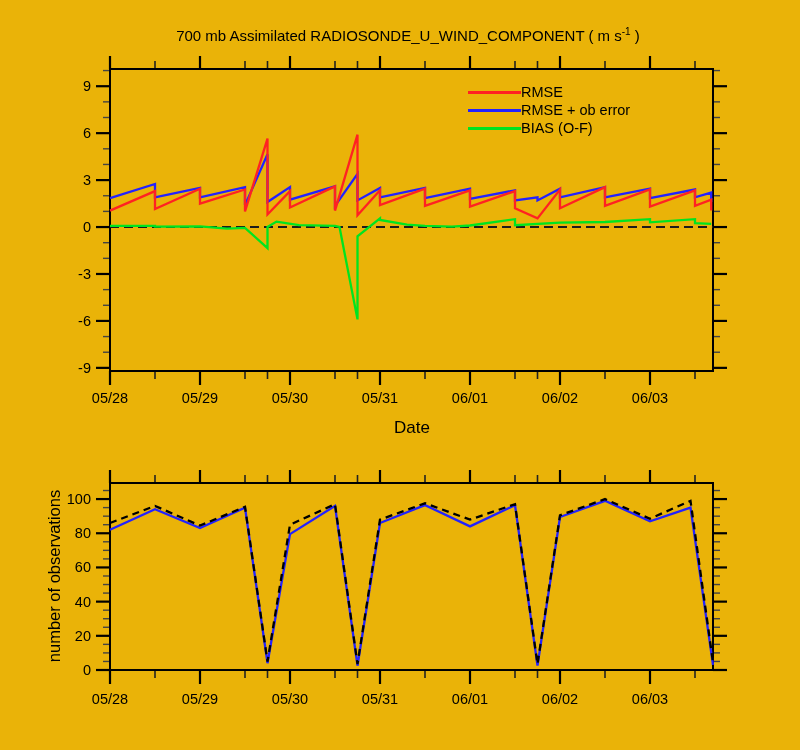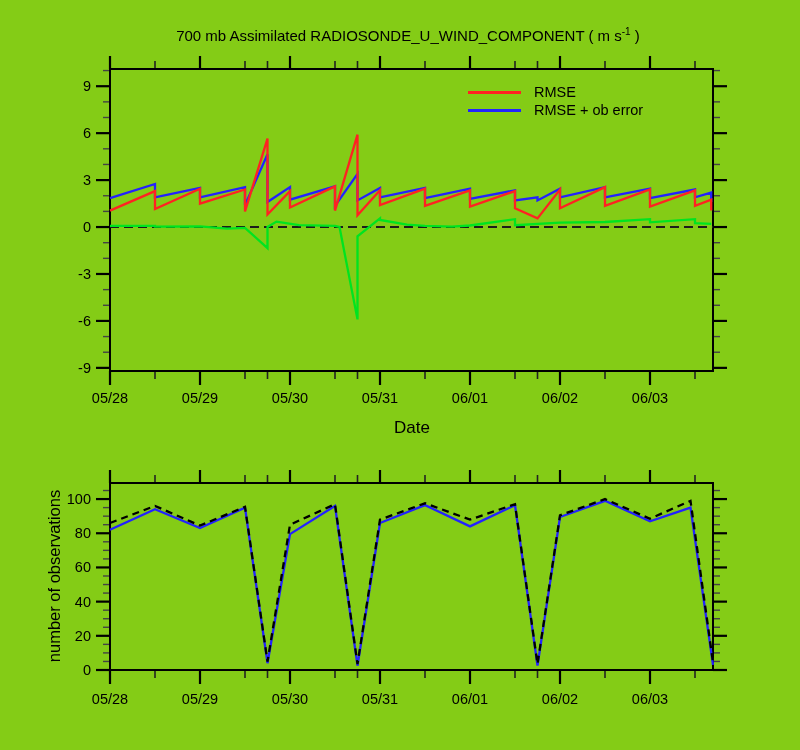--- a/index.html
+++ b/index.html
@@ -1,28 +1,28 @@
 <!DOCTYPE html>
 <html><head>
 <meta charset="utf-8">
 <style>
   html,body{margin:0;padding:0;background:#fff;}
-  #root{position:relative;width:800px;height:750px;background:#84cc16;
+  #root{position:relative;width:800px;height:750px;background:#eab308;
         font-family:"Liberation Sans", sans-serif;overflow:hidden;}
   #chart-title{position:absolute;top:26px;left:8px;width:800px;text-align:center;
         font-size:15px;color:#000;white-space:nowrap;}
   #chart-title sup{font-size:10px;}
   #top-xlabel{position:absolute;top:418px;left:12px;width:800px;text-align:center;
         font-size:17px;color:#000;}
   #obs-ylabel{position:absolute;left:54px;top:576px;transform:translate(-50%,-50%) rotate(-90deg);
         font-size:16.5px;color:#000;white-space:nowrap;}
   #legend{position:absolute;left:468px;top:83px;}
   .legend-row{display:flex;align-items:center;height:18px;}
   .legend-line{display:inline-block;width:53px;height:3px;}
-  .legend-label{margin-left:13px;font-size:14.5px;color:#000;white-space:nowrap;}
+  .legend-label{font-size:14.5px;color:#000;white-space:nowrap;}
   svg text{font-family:"Liberation Sans", sans-serif;}
 </style>
 </head>
 <body>
 
 <div id="root">
 
   <div id="chart-title"><span>700 mb Assimilated RADIOSONDE_U_WIND_COMPONENT ( m s</span><sup>-1</sup><span> )</span></div>
 
   <svg id="chart-svg" width="800" height="750">
@@ -217,19 +217,23 @@
 
   <div id="legend">
     <div class="legend-row">
       <span class="legend-line" style="background-color: rgb(255, 34, 34);"></span>
       <span class="legend-label">RMSE</span>
     </div>
     <div class="legend-row">
       <span class="legend-line" style="background-color: rgb(34, 34, 255);"></span>
       <span class="legend-label">RMSE + ob error</span>
     </div>
+    <div class="legend-row">
+      <span class="legend-line" style="background-color: rgb(0, 228, 32);"></span>
+      <span class="legend-label">BIAS (O-F)</span>
+    </div>
   </div>
 
   <div id="top-xlabel">Date</div>
 
   <div id="obs-ylabel">number of observations</div>
 
 </div>
 
 </body></html>

